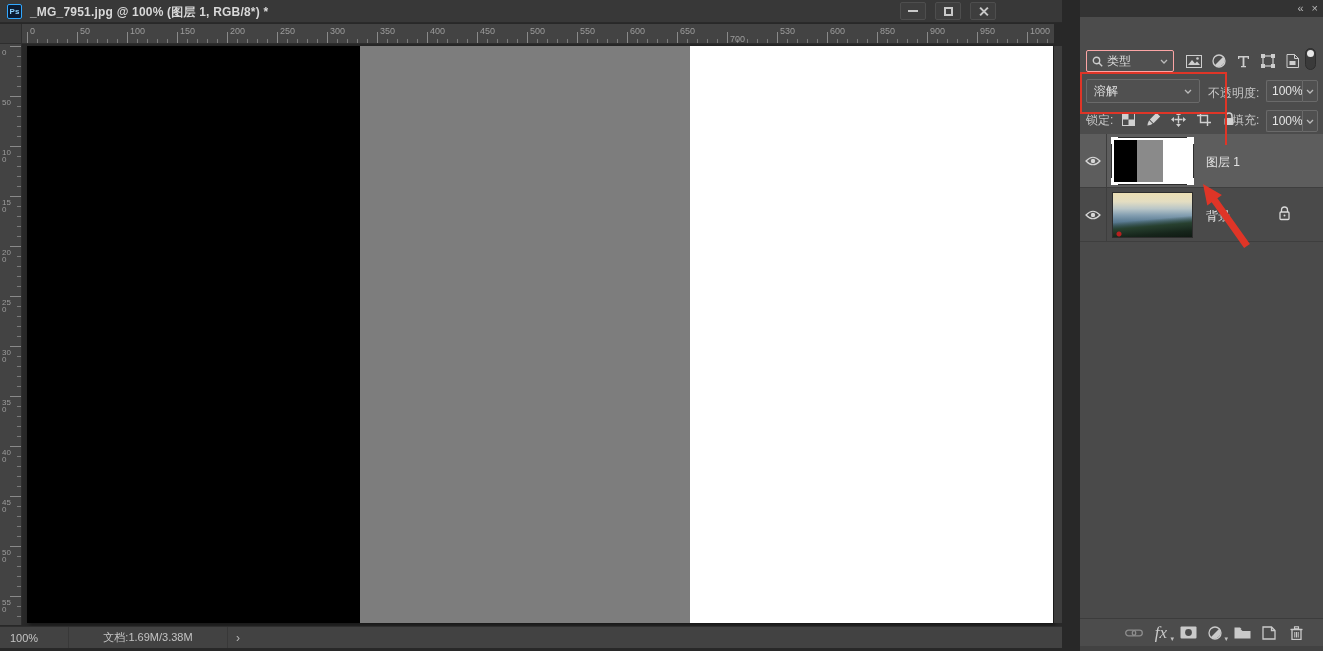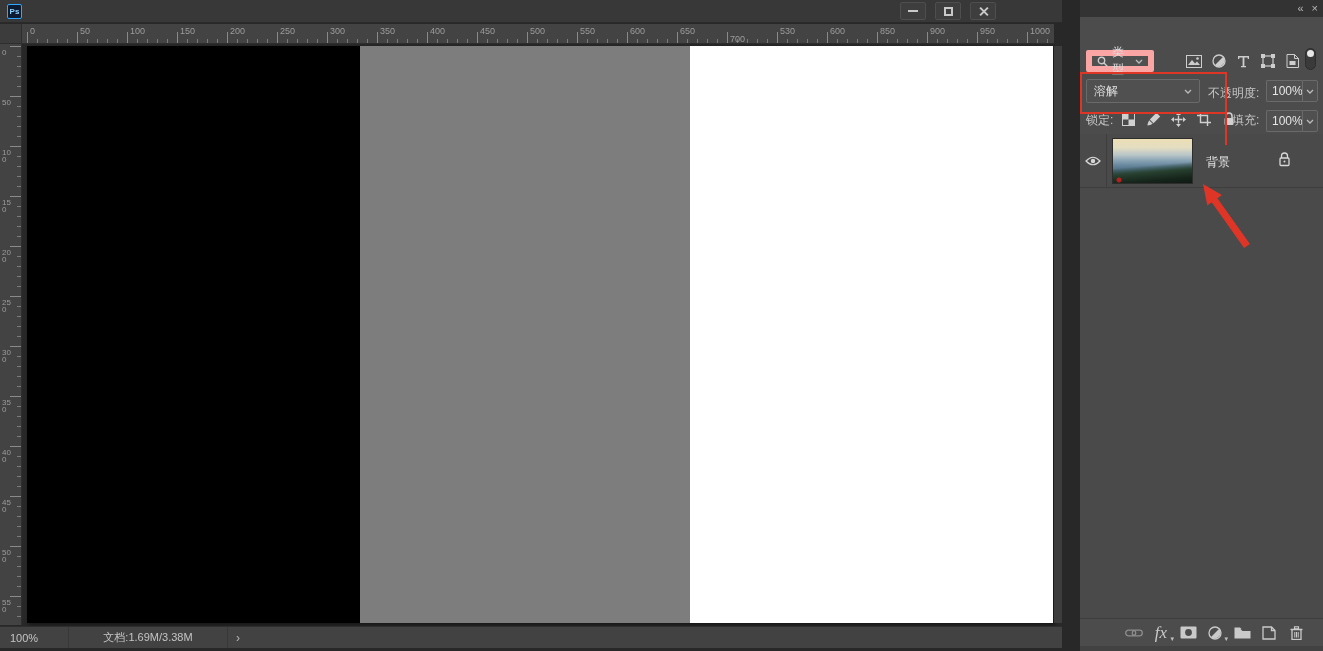--- a/index.html
+++ b/index.html
@@ -56,21 +56,21 @@
   .panel-topstrip { position:absolute; left:0; top:0; width:100%; height:17px; background:#333333; display:flex;
                     align-items:center; justify-content:flex-end; gap:8px; padding-right:5px; }
   .panel-topstrip span { color:#b9b9b9; font-size:11px; line-height:11px; }
   .tabbar { position:absolute; left:0; top:17px; width:100%; height:28px; background:#3d3d3d; display:flex; align-items:stretch; }
   .tab { padding:0 12px; display:flex; align-items:center; font-size:12px; color:#b8b8b8; margin-left:2px; }
   .tab.active { background:#4c4c4c; color:#e6e6e6; }
   .tab-menu { position:absolute; right:4px; top:8px; width:16px; height:12px; display:flex; flex-direction:column; justify-content:space-between; }
   .tab-menu i { display:block; height:1.5px; background:#c0c0c0; }
 
   .filter-row { position:absolute; left:0; top:45px; width:100%; height:32px; display:flex; align-items:center; }
-  .search-dd { position:absolute; left:6px; top:5px; width:68px; height:22px; background:#505050; border:6px solid #fca5a5;
+  .search-dd { position:absolute; left:6px; top:5px; width:88px; height:22px; background:#505050; border:1px solid #fca5a5;
                border-radius:2px; display:flex; align-items:center; font-size:12px; color:#ddd; padding:0 5px; }
   .search-dd .lbl { flex:1; margin-left:4px; }
   .ficons { position:absolute; left:100px; top:5px; width:122px; height:22px; display:flex; align-items:center; justify-content:space-between; padding-left:4px; }
   .fbtn { width:20px; height:20px; display:flex; align-items:center; justify-content:center; color:#cdcdcd; }
   .toggle-pill { position:absolute; right:7px; top:3px; width:11px; height:22px; background:#3a3a3a; border:1px solid #2d2d2d;
                  border-radius:6px; }
   .toggle-pill i { position:absolute; left:1px; top:1px; width:7px; height:7px; background:#e8e8e8; border-radius:50%; }
 
   .blend-row { position:absolute; left:0; top:77px; width:100%; height:30px; }
   .blend-select { position:absolute; left:6px; top:2px; width:114px; height:24px; background:#505050; border:1px solid #6a6a6a;
@@ -125,20 +125,21 @@
 
   svg { display:block; }
 </style>
 </head>
 <body>
 
 <div class="doc-window">
 
   <div class="titlebar">
     <div class="ps-logo">Ps</div>
+    <div class="doc-title">_MG_7951.jpg @ 100% (图层 1, RGB/8*) *</div>
     <div class="win-btns">
       <div class="win-btn">
           <span class="glyph-min"></span>
         </div>
       <div class="win-btn">
           <span class="glyph-max"></span>
         </div>
       <div class="win-btn">
           <span class="glyph-close"></span>
         </div>
@@ -472,20 +473,38 @@
     <div class="val-box" style="left:186px;">100%</div>
     <div class="val-chev" style="left:222px;">
       <svg width="8" height="5" viewBox="0 0 8 5">
           <path d="M1 1 L4 4 L7 1" fill="none" stroke="#bbb" stroke-width="1.3"></path>
         </svg>
     </div>
   </div>
 
   <div class="layers-list">
 
+    <div class="layer-row selected">
+      <div class="eye-cell">
+        <svg width="16" height="10" viewBox="0 0 16 10">
+            <path d="M1 5 Q8 -2.5 15 5 Q8 12.5 1 5 Z" fill="none" stroke="currentColor" stroke-width="1.2"></path>
+            <circle cx="8" cy="5" r="2.2" fill="currentColor"></circle>
+          </svg>
+      </div>
+      <div class="thumb thumb1-frame">
+        <div class="b" style="width:30%; background:#000;"></div>
+        <div class="b" style="width:33%; background:#8a8a8a;"></div>
+        <div class="b" style="width:37%; background:#fff;"></div>
+        <span class="corner c-tl"></span>
+          <span class="corner c-tr"></span>
+          <span class="corner c-bl"></span>
+          <span class="corner c-br"></span>
+      </div>
+      <span class="layer-name">图层 1</span>
+    </div>
 
     <div class="layer-row">
       <div class="eye-cell">
         <svg width="16" height="10" viewBox="0 0 16 10">
             <path d="M1 5 Q8 -2.5 15 5 Q8 12.5 1 5 Z" fill="none" stroke="currentColor" stroke-width="1.2"></path>
             <circle cx="8" cy="5" r="2.2" fill="currentColor"></circle>
           </svg>
       </div>
       <div class="thumb thumb-photo"></div>
       <span class="layer-name">背景</span>

